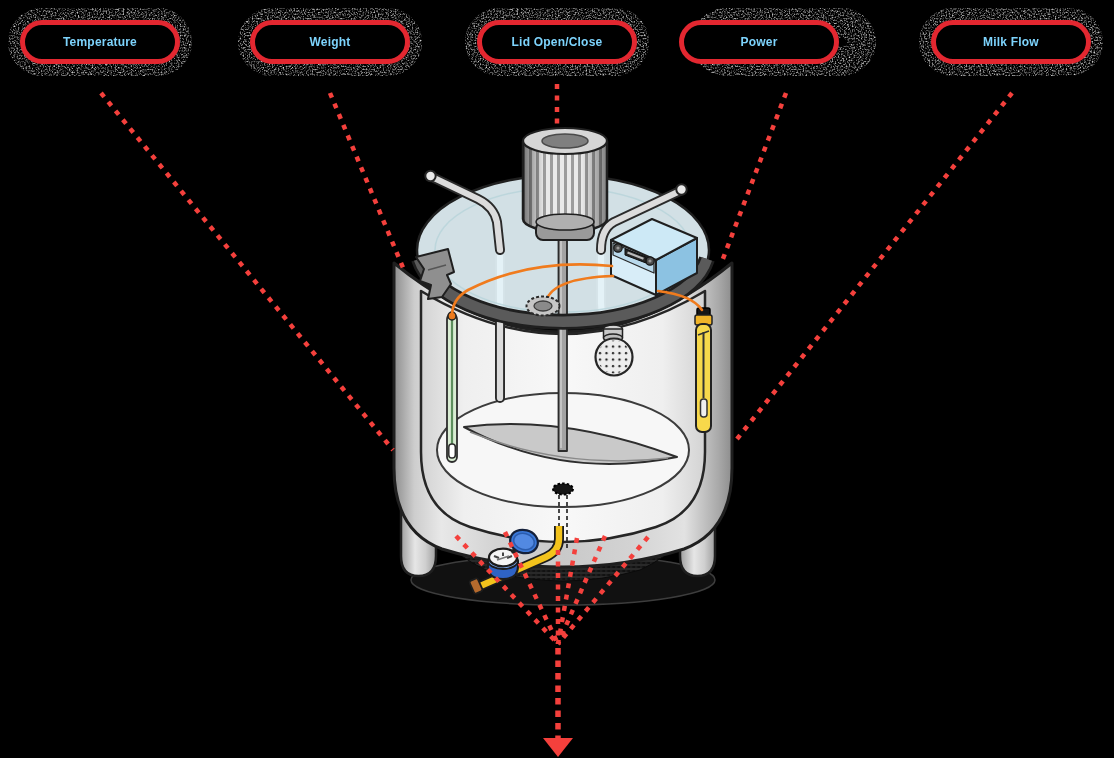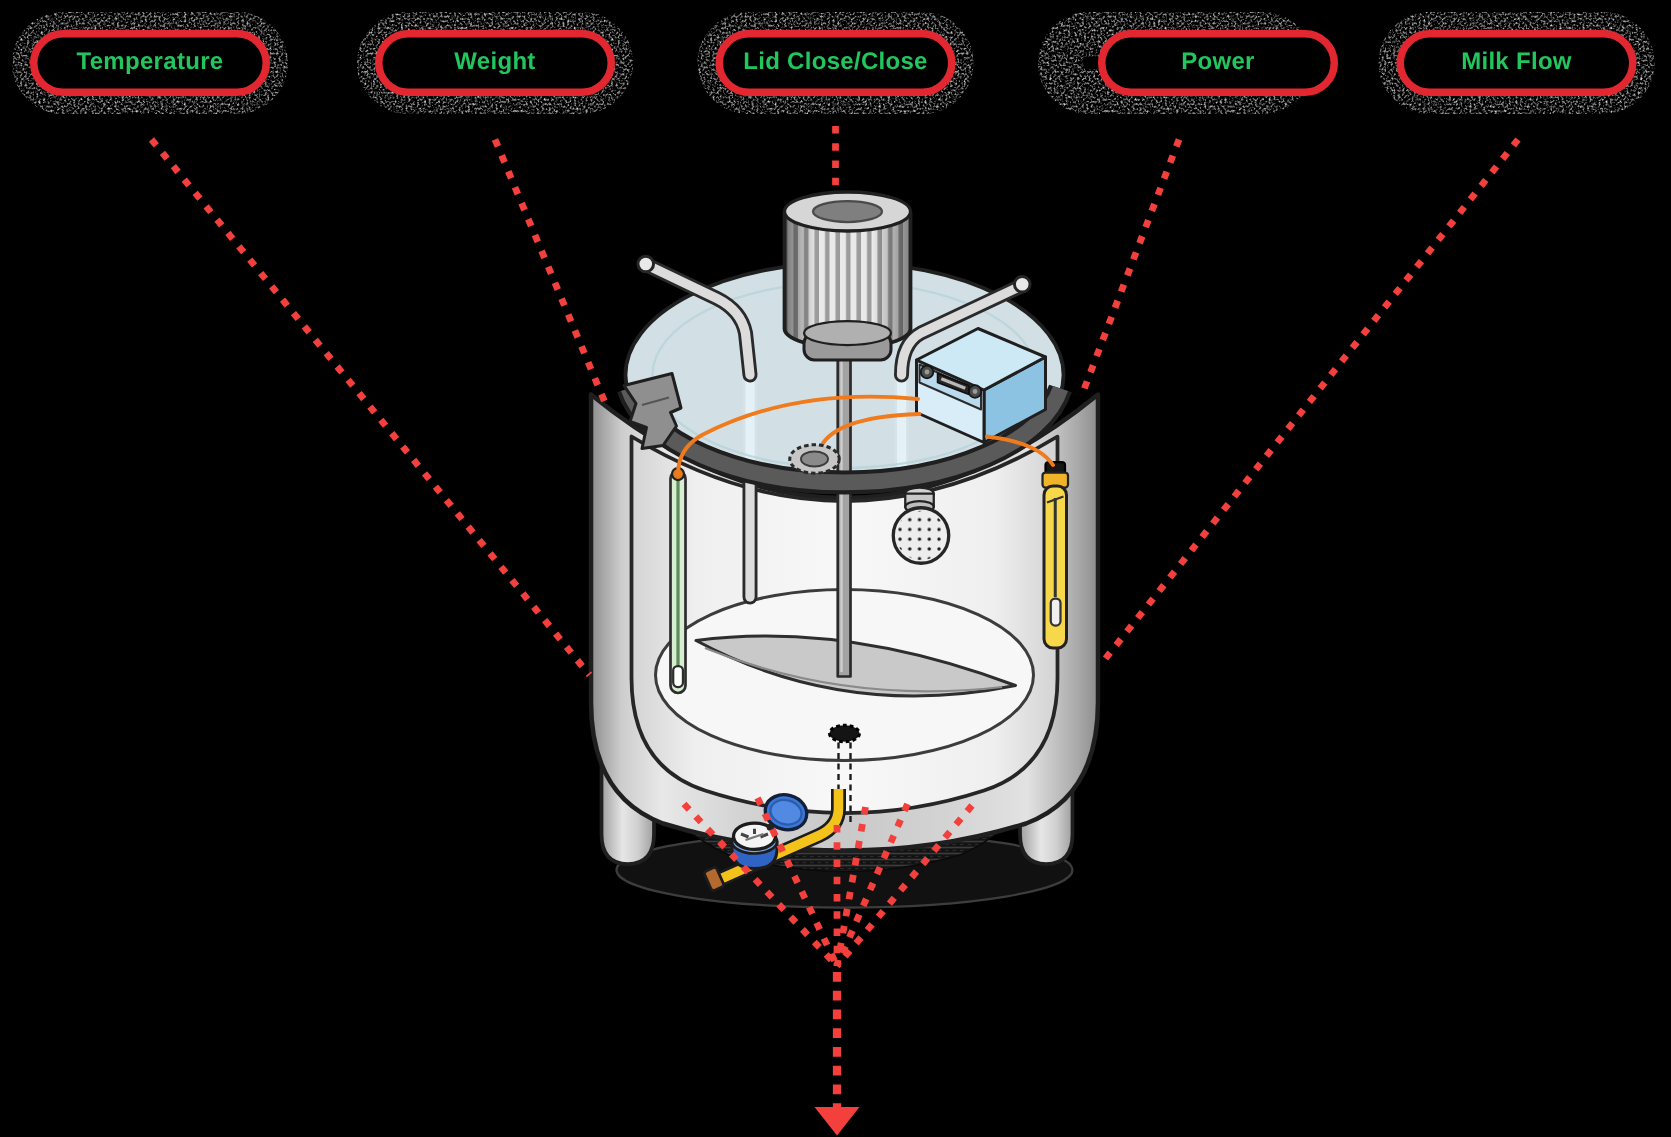--- a/index.html
+++ b/index.html
@@ -12,31 +12,31 @@
   }
   .stage svg{position:absolute;left:0;top:0;}
   .pill{
     position:absolute;
     top:20px;
     width:150px;height:34px;
     background:#000;
     border:5px solid #e32730;
     border-radius:24px;
     display:flex;align-items:center;justify-content:center;
-    color:#22c55e;
-    font-size:16px;
+    color:#7dd3fc;
+    font-size:12px;
     font-weight:bold;
     letter-spacing:.2px;
     white-space:nowrap;
     z-index:5;
   }
   .pill.p0{left:20px;}
   .pill.p1{left:250px;justify-content:center;}
   .pill.p2{left:477px;}
-  .pill.p3{left:732px;}
+  .pill.p3{left:679px;}
   .pill.p4{left:931px;}
 </style>
 </head>
 <body>
 
 <div class="stage">
 
   <svg width="1114" height="758" viewBox="0 0 1114 758">
     <defs>
       <linearGradient id="wallGrad" x1="0" y1="0" x2="1" y2="0">
@@ -260,21 +260,21 @@
     </g>
   </svg>
 
   <div class="pill p0">
       <span>Temperature</span>
     </div>
   <div class="pill p1">
       <span>Weight</span>
     </div>
   <div class="pill p2">
-      <span>Lid Close/Close</span>
+      <span>Lid Open/Close</span>
     </div>
   <div class="pill p3">
       <span>Power</span>
     </div>
   <div class="pill p4">
       <span>Milk Flow</span>
     </div>
 
 </div>
 

